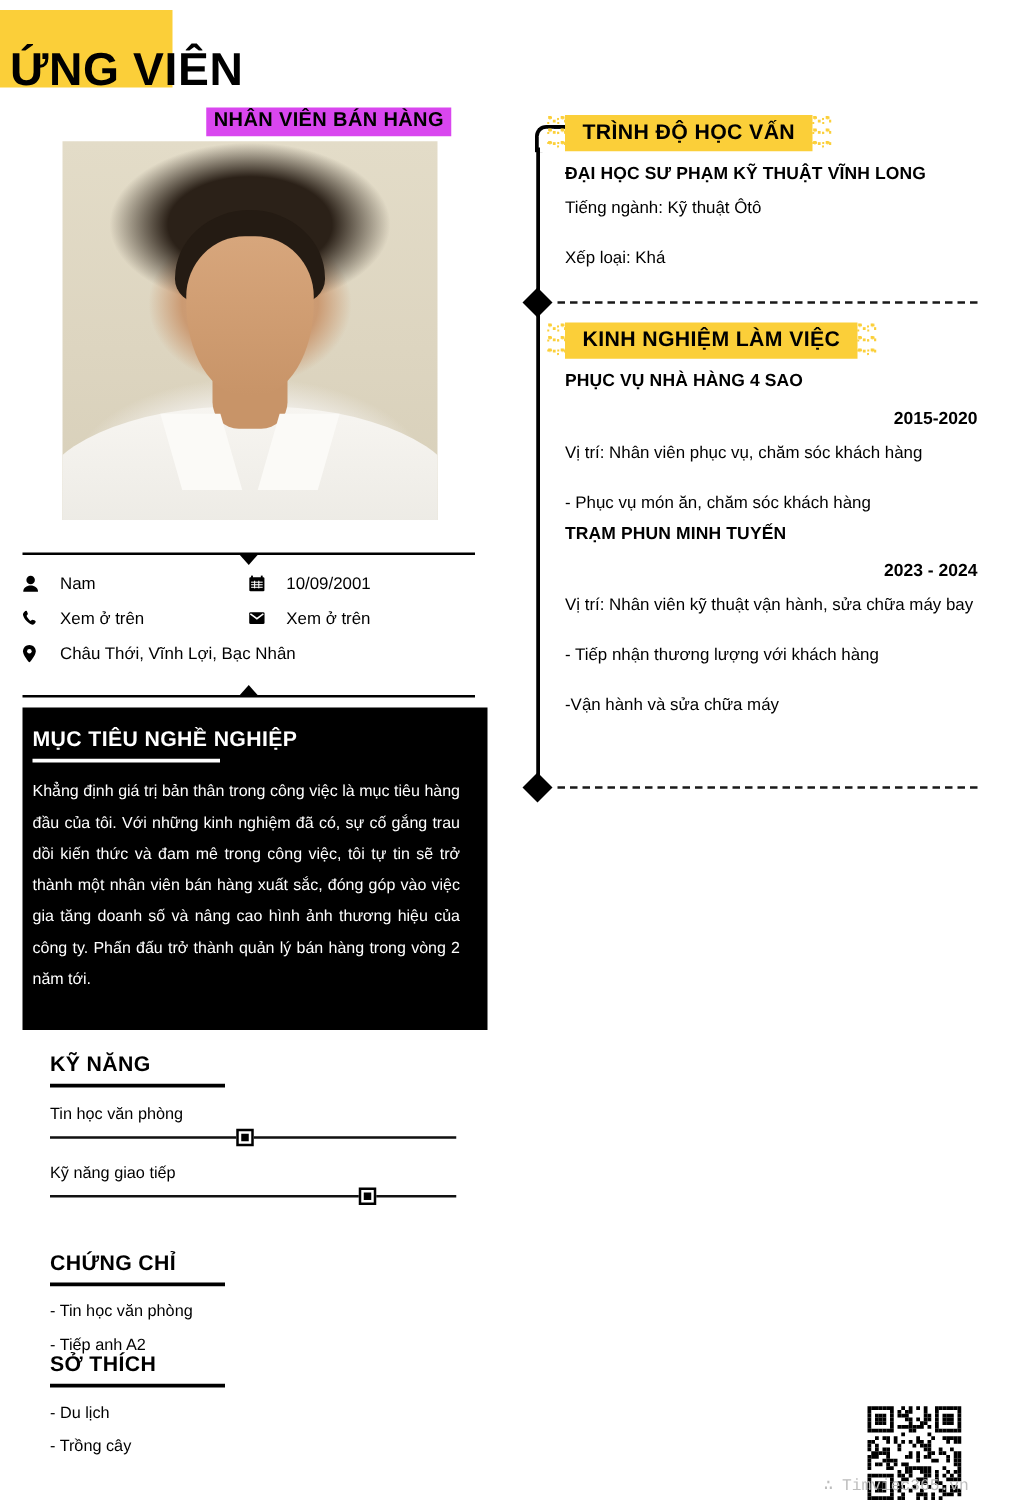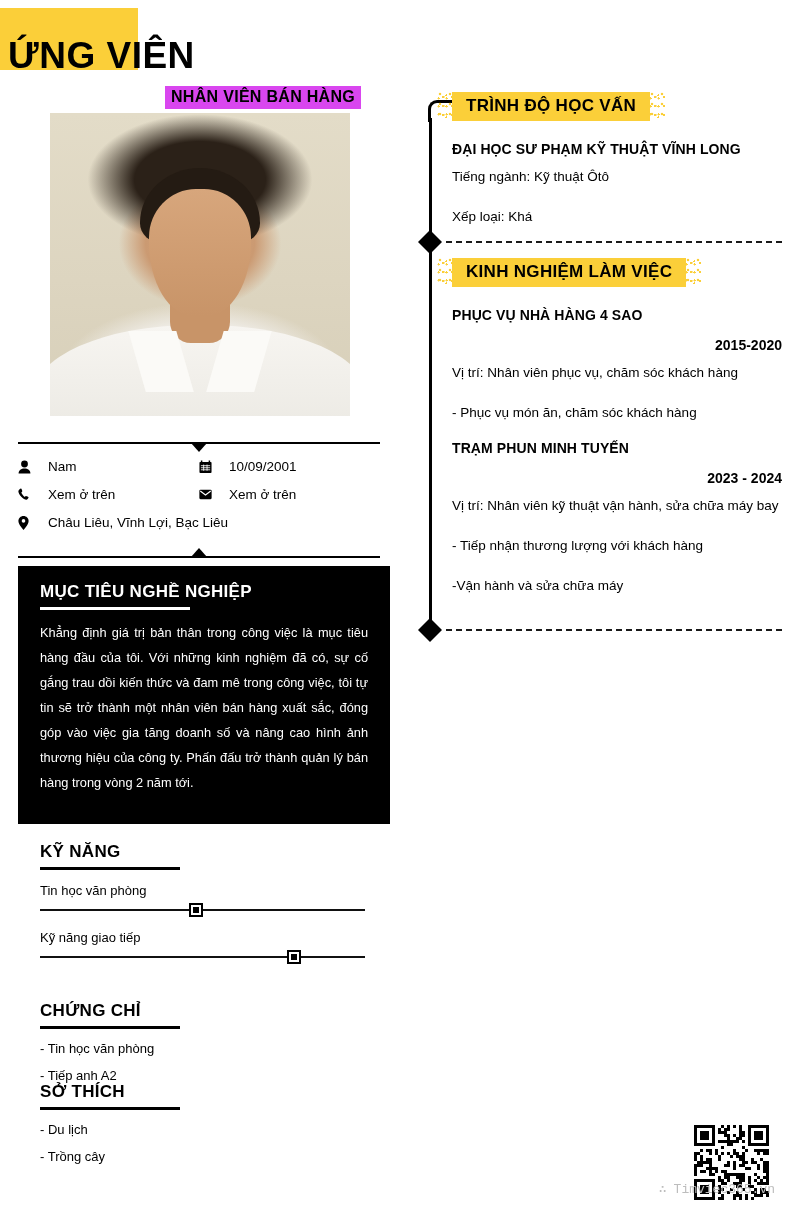--- a/index.html
+++ b/index.html
@@ -75,21 +75,21 @@
   .contact-row{ display:flex; margin-bottom:13px; }
   .contact-cell{ display:flex; align-items:center; width:50%; }
   .contact-cell.full{ width:100%; }
   .c-ico{ width:30px; flex:0 0 30px; display:flex; align-items:center; justify-content:flex-start; }
   .c-ico svg{ fill:#000; }
   .c-txt{ font-size:13.5px; }
 
   
   #objective-box{
     position:absolute; left:18px; top:566px; width:372px; height:258px;
-    background:#000; color:#fff; padding:16px 22px 0 22px;
+    background:#000; color:#fff; padding:16px 22px 0 8px;
   }
   #objective-heading{ font-size:17px; font-weight:bold; letter-spacing:.3px; }
   #objective-rule{ width:150px; height:2.5px; background:#fff; margin:5px 0 10px 0; }
   #objective-text{ font-size:12.8px; line-height:25px; text-align:justify; }
 
   
   .lsec{ position:absolute; left:40px; width:340px; }
   .lsec h3{ font-size:17px; font-weight:bold; letter-spacing:.3px; }
   .lsec .rule{ width:140px; height:2.5px; background:#000; margin:5px 0 0 0; }
   #skills-section{ top:842px; }
@@ -145,21 +145,21 @@
     background-image:
       radial-gradient(circle at 30% 20%, #FBCF39 1.4px, transparent 1.6px),
       radial-gradient(circle at 70% 55%, #FBCF39 1.2px, transparent 1.4px),
       radial-gradient(circle at 20% 80%, #FBCF39 1px, transparent 1.2px),
       radial-gradient(circle at 85% 30%, #FBCF39 .9px, transparent 1.1px);
     background-size:10px 10px, 9px 9px, 8px 8px, 11px 11px;
   }
   .hl-head::before{ left:-15px; }
   .hl-head::after{ right:-15px; }
 
-  .org{ font-size:14px; font-weight:bold; margin-top:20px; letter-spacing:.1px; }
+  .org{ font-size:14px; font-weight:bold; margin-top:9px; letter-spacing:.1px; }
   .sub{ font-size:13.5px; margin-top:12px; }
   .sub.tight{ margin-top:25px; }
   .period{ font-size:14px; font-weight:bold; text-align:right; margin-top:14px; }
   .just{ text-align:justify; }
 
   #education-section{ top:92px; }
   #experience-section{ top:258px; }
 
   
   #qr-code{
@@ -244,21 +244,21 @@
     </div>
 
     <div class="contact-row">
       <div class="contact-cell full">
         <span class="c-ico">
           <svg width="11" height="14" viewBox="0 0 11 14">
               <path d="M5.5 0C2.6 0 .4 2.2.4 5c0 3.6 5.1 9 5.1 9s5.1-5.4 5.1-9c0-2.8-2.2-5-5.1-5z"></path>
               <circle cx="5.5" cy="4.9" r="1.8" fill="#fff"></circle>
             </svg>
         </span>
-        <span class="c-txt">Châu Liêu, Vĩnh Lợi, Bạc Liêu</span>
+        <span class="c-txt">Châu Thới, Vĩnh Lợi, Bạc Nhân</span>
       </div>
     </div>
   </div>
 
   <div class="divider up">
     <div class="ln"></div>
       <div class="tri"></div>
   </div>
 </div>
 

